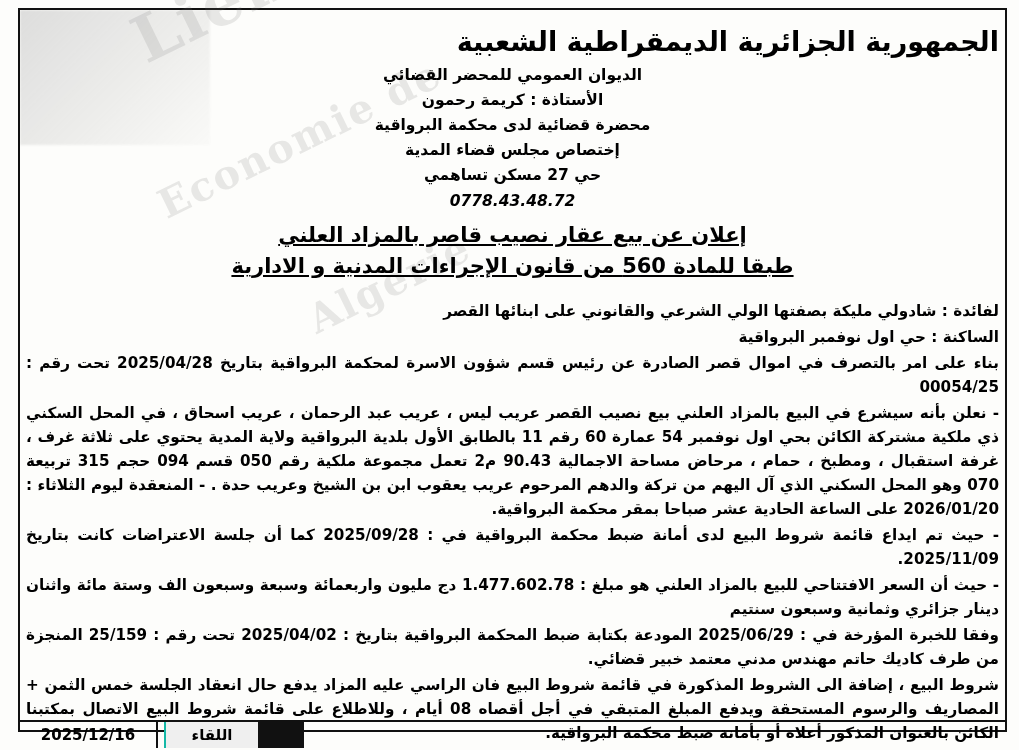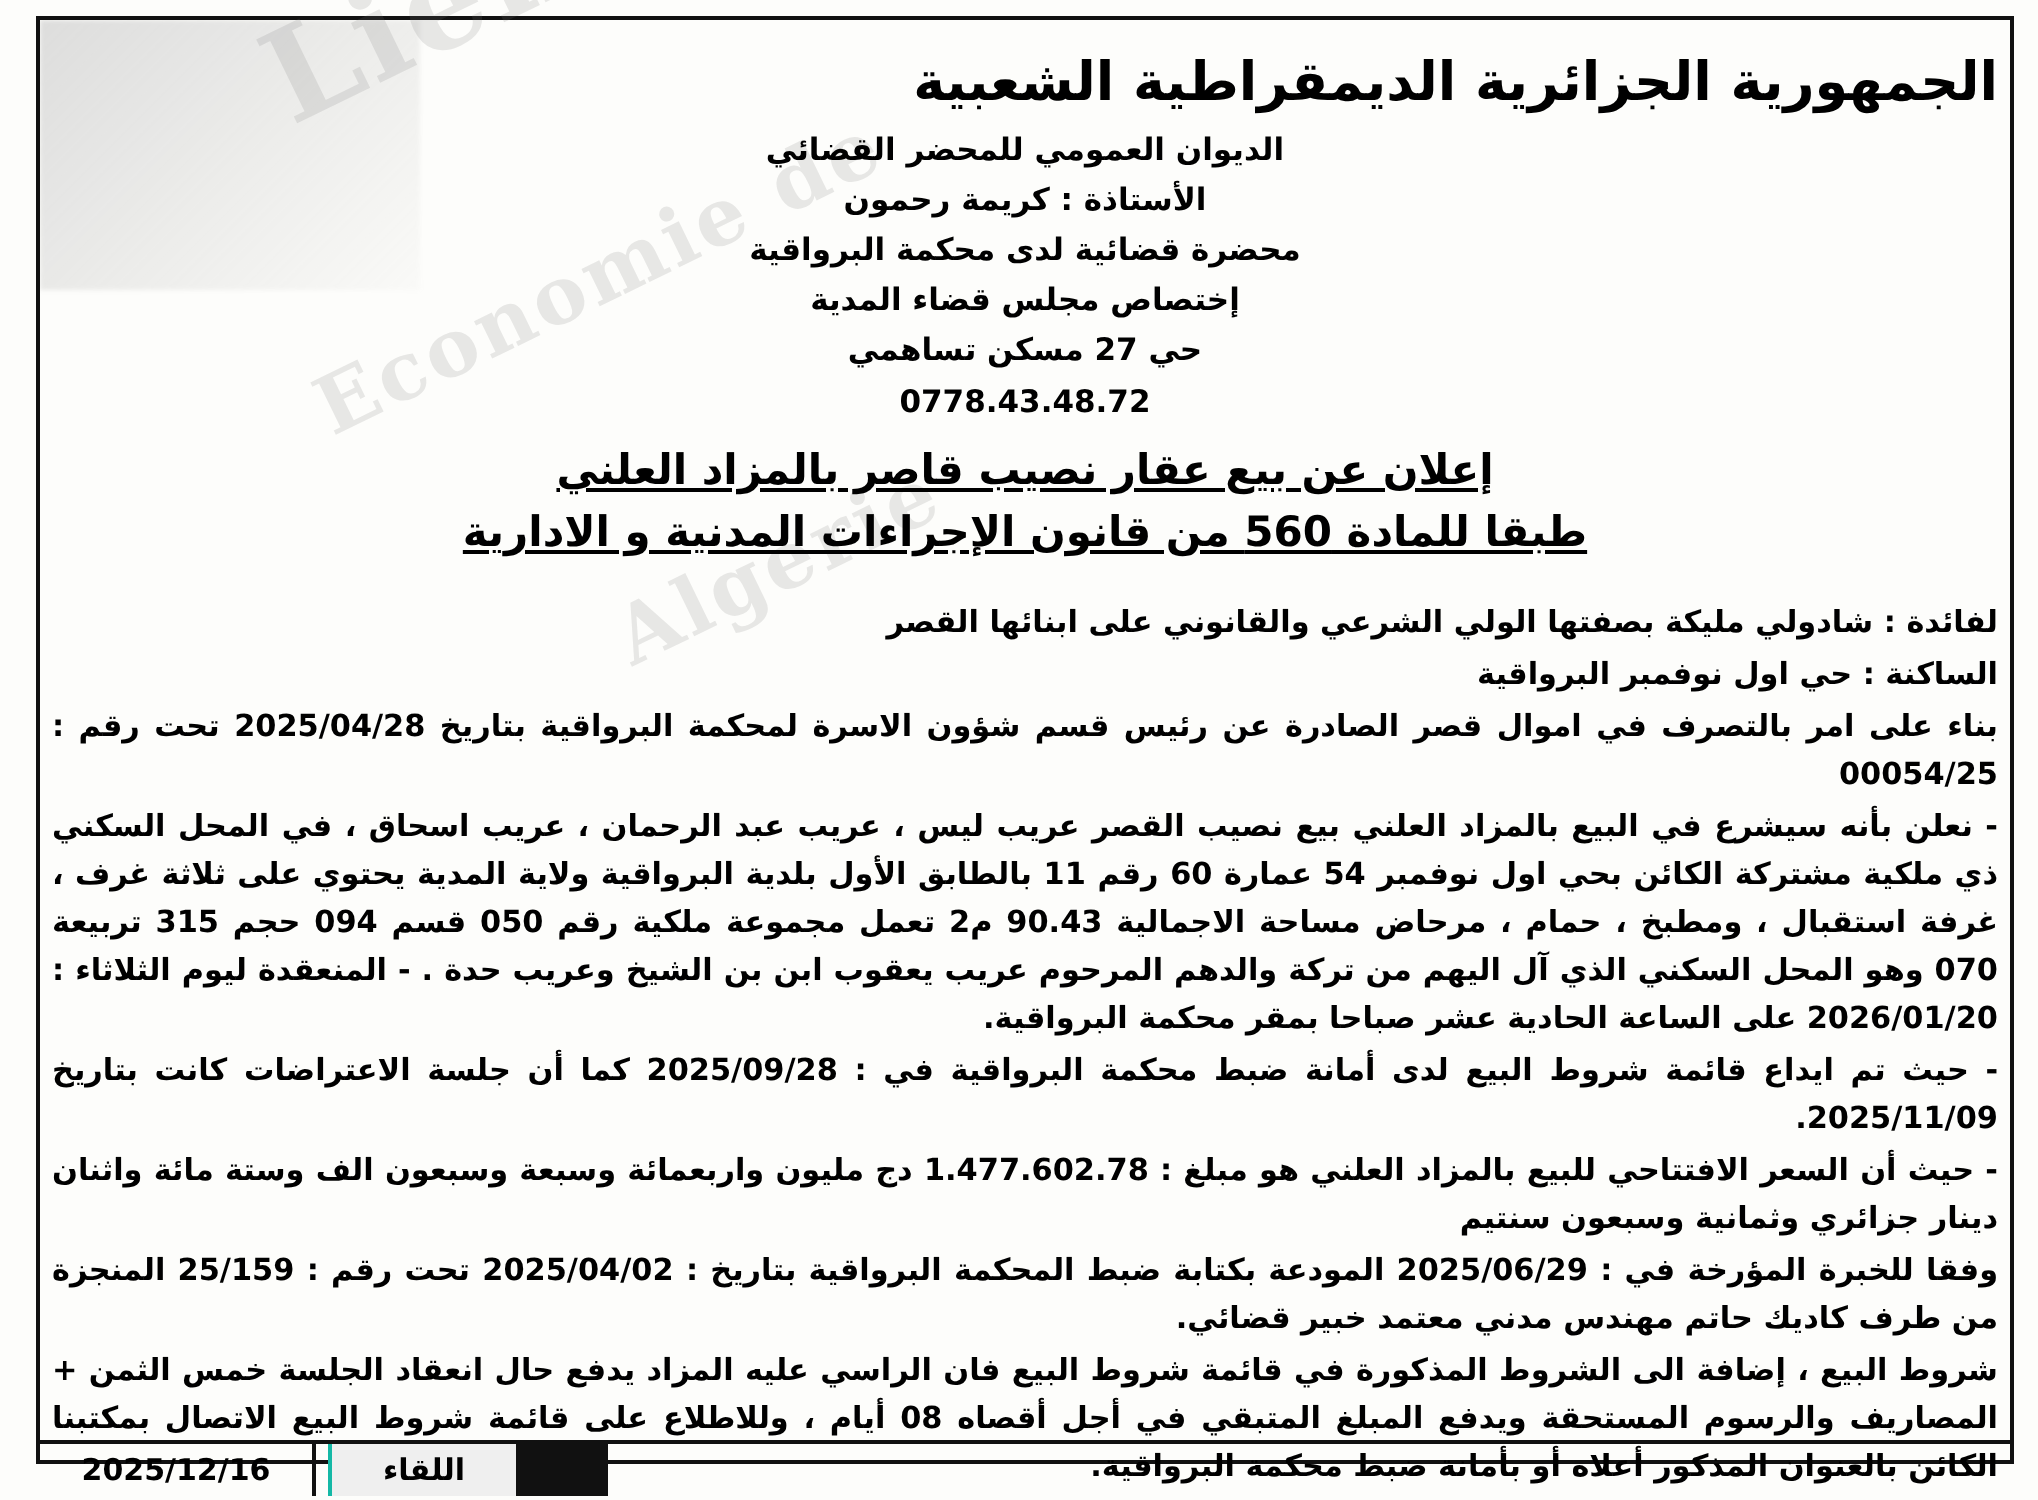--- a/index.html
+++ b/index.html
@@ -89,20 +89,21 @@
     font-weight: bold;
     line-height: 1.62;
     margin-bottom: 6px;
   }
   .org-block div { margin: 0; }
   .phone {
     font-family: "DejaVu Sans", "Liberation Sans", sans-serif;
     direction: ltr;
     unicode-bidi: embed;
     display: inline-block;
+    font-style: italic;
   }
 
   .headline {
     text-align: center;
     font-size: 21px;
     font-weight: bold;
     text-decoration: underline;
     margin-top: 2px;
     line-height: 1.5;
   }

